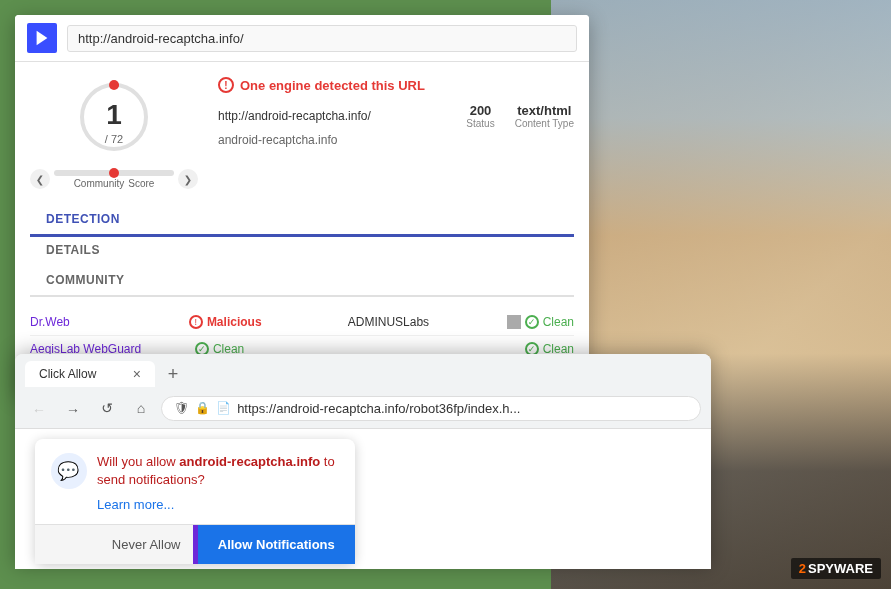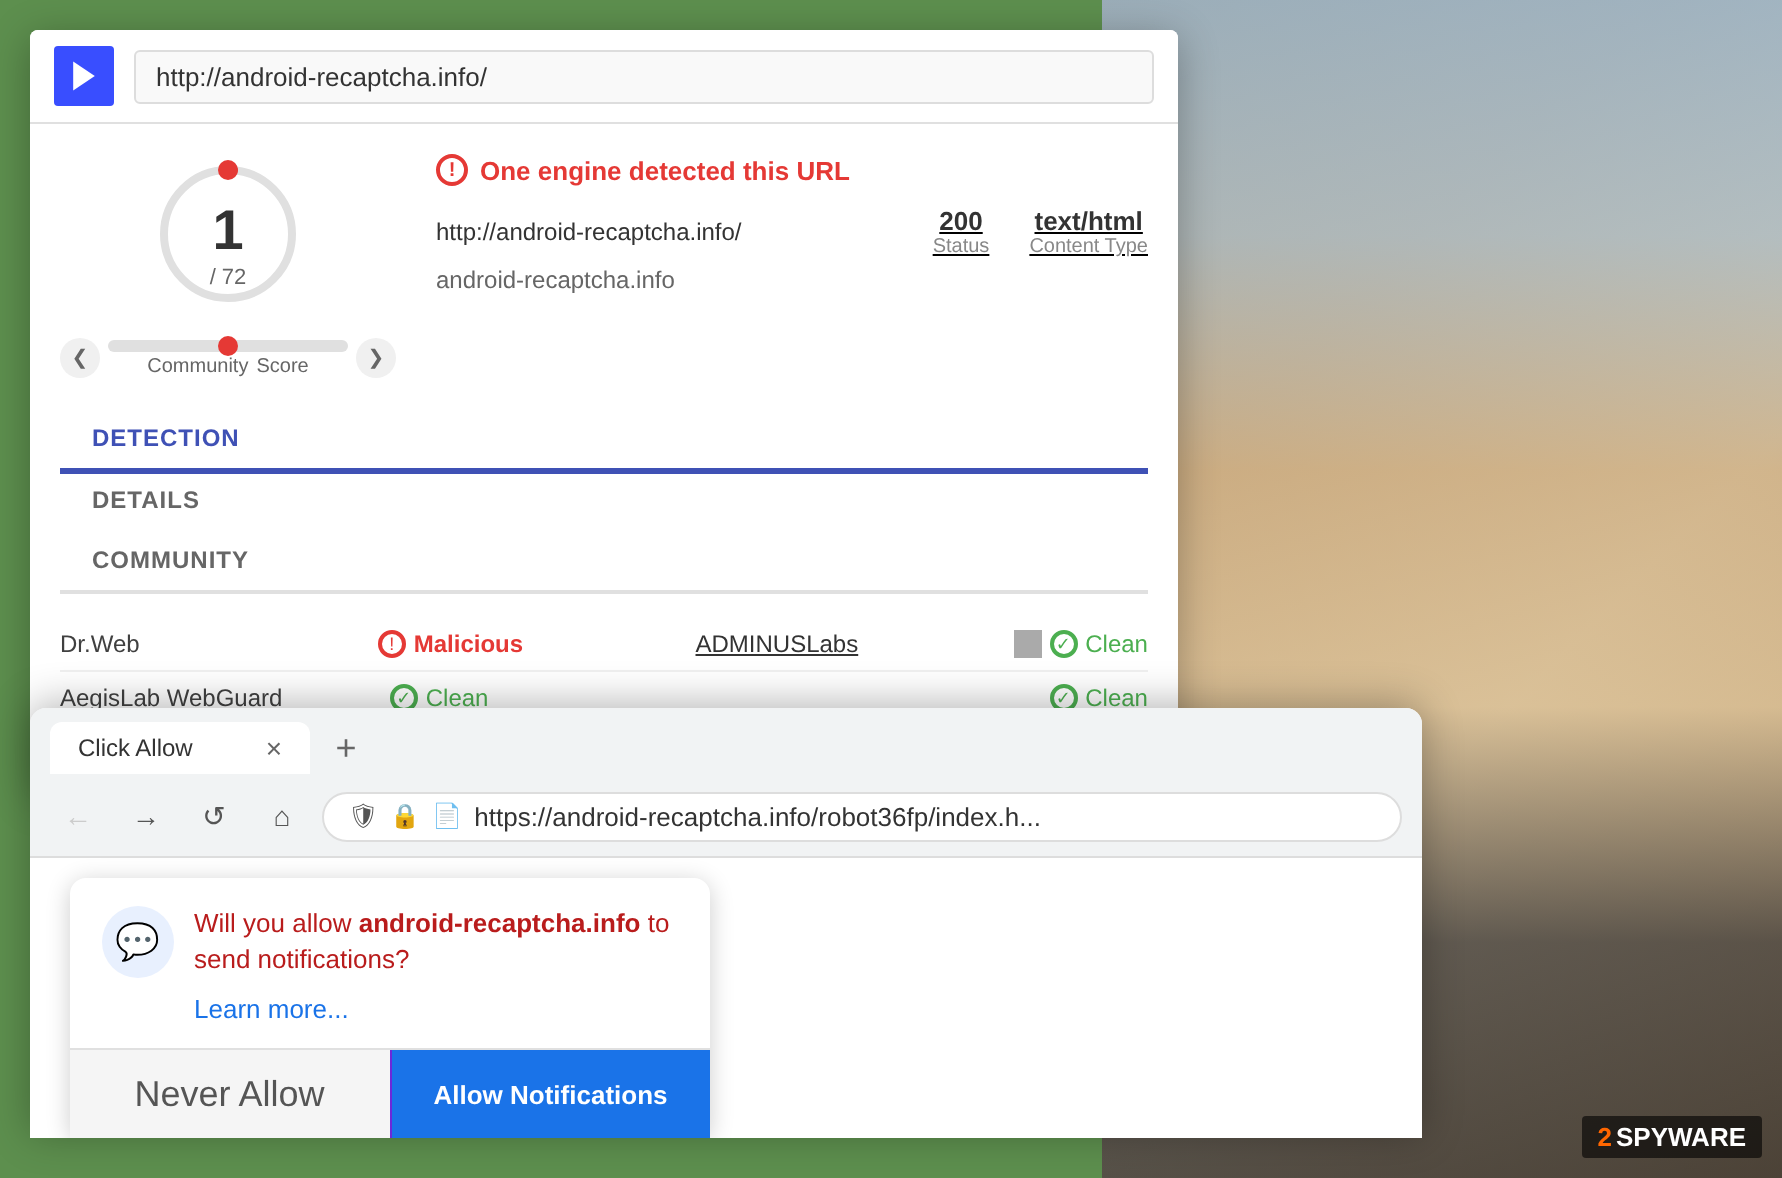--- a/index.html
+++ b/index.html
@@ -144,21 +144,20 @@
       flex: 1;
       color: #333;
       font-size: 12px;
     }
     .vt-status-group {
       display: flex;
       gap: 20px;
     }
     .vt-status-item {
       text-align: center;
-      text-decoration: underline;
     }
     .vt-status-value {
       font-size: 13px;
       font-weight: bold;
       color: #333;
     }
     .vt-status-label {
       font-size: 10px;
       color: #888;
     }
@@ -236,21 +235,21 @@
       font-size: 12px;
     }
     .vt-table-row {
       display: flex;
       align-items: center;
       padding: 6px 0;
       border-bottom: 1px solid #f0f0f0;
     }
     .vt-table-engine {
       flex: 1;
-      color: #404040;
+      color: #6d28d9;
     }
     .vt-table-result {
       flex: 1;
       display: flex;
       align-items: center;
       gap: 4px;
     }
     .vt-malicious {
       color: #e53935;
       font-weight: bold;
@@ -446,25 +445,25 @@
       justify-content: stretch;
       gap: 0;
       border-top: 1px solid #e0e0e0;
       margin: 4px -16px -14px;
     }
     .notif-btn-never {
       flex: 1;
       padding: 12px;
       border: none;
       background: #f5f5f5;
-      font-size: 18px;
+      font-size: 13px;
       color: #555;
       cursor: pointer;
-      text-align: center;
-      border-right: 1px solid #6d28d9;
+      text-align: right;
+      border-right: 5px solid #6d28d9;
     }
     .notif-btn-allow {
       flex: 1;
       padding: 12px;
       border: none;
       background: #1a73e8;
       font-size: 13px;
       color: #fff;
       cursor: pointer;
       text-align: center;
@@ -577,21 +576,21 @@
     </div>
 
     <div class="vt-table">
 
       <div class="vt-table-row">
         <div class="vt-table-engine">Dr.Web</div>
         <div class="vt-table-result">
           <div class="vt-malicious-icon">!</div>
           <span class="vt-malicious">Malicious</span>
         </div>
-        <div class="vt-engine2" style="display:flex;align-items:flex-end;gap:4px;text-decoration:underline;">
+        <div class="vt-engine2" style="display:flex;align-items:flex-end;gap:4px;">
           <span>ADMINUSLabs</span>
         </div>
         <div class="vt-result2" style="display:flex;align-items:center;gap:4px;">
           <div style="width:14px;height:14px;background:#aaa;flex-shrink:0;"></div>
           <div class="vt-clean-icon">✓</div>
           <span class="vt-clean">Clean</span>
         </div>
       </div>
 
       <div class="vt-table-row">

